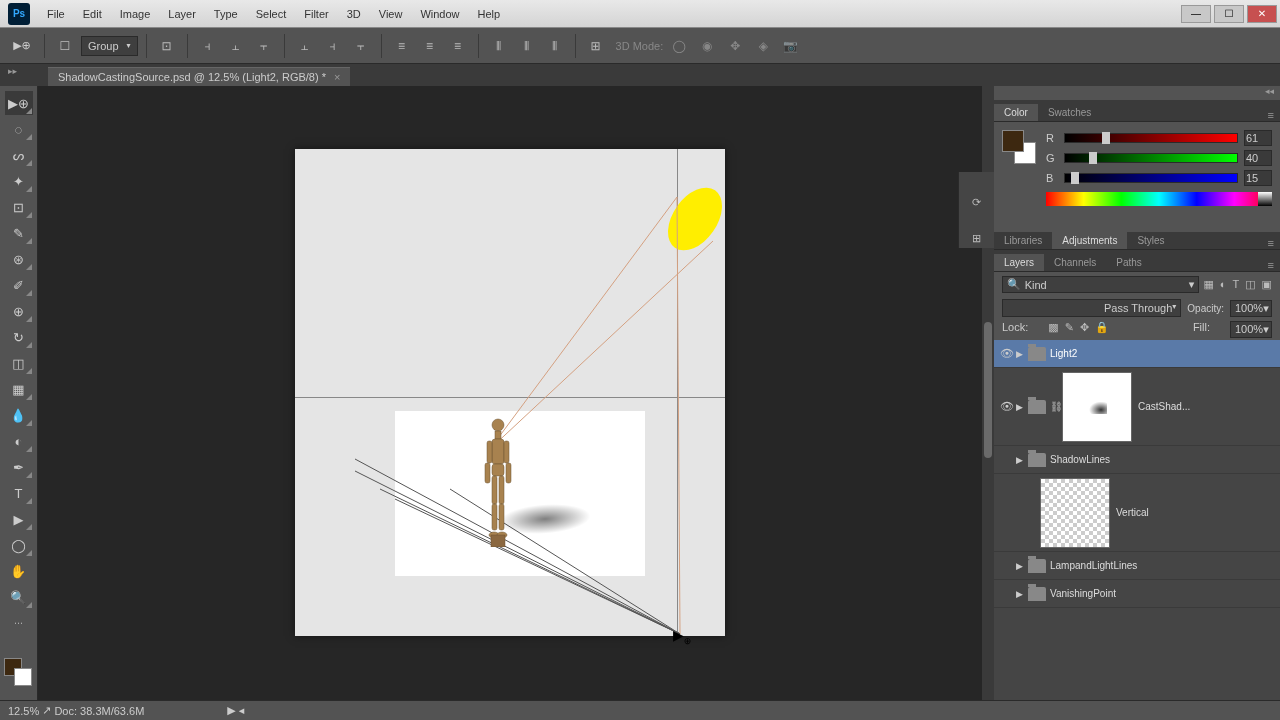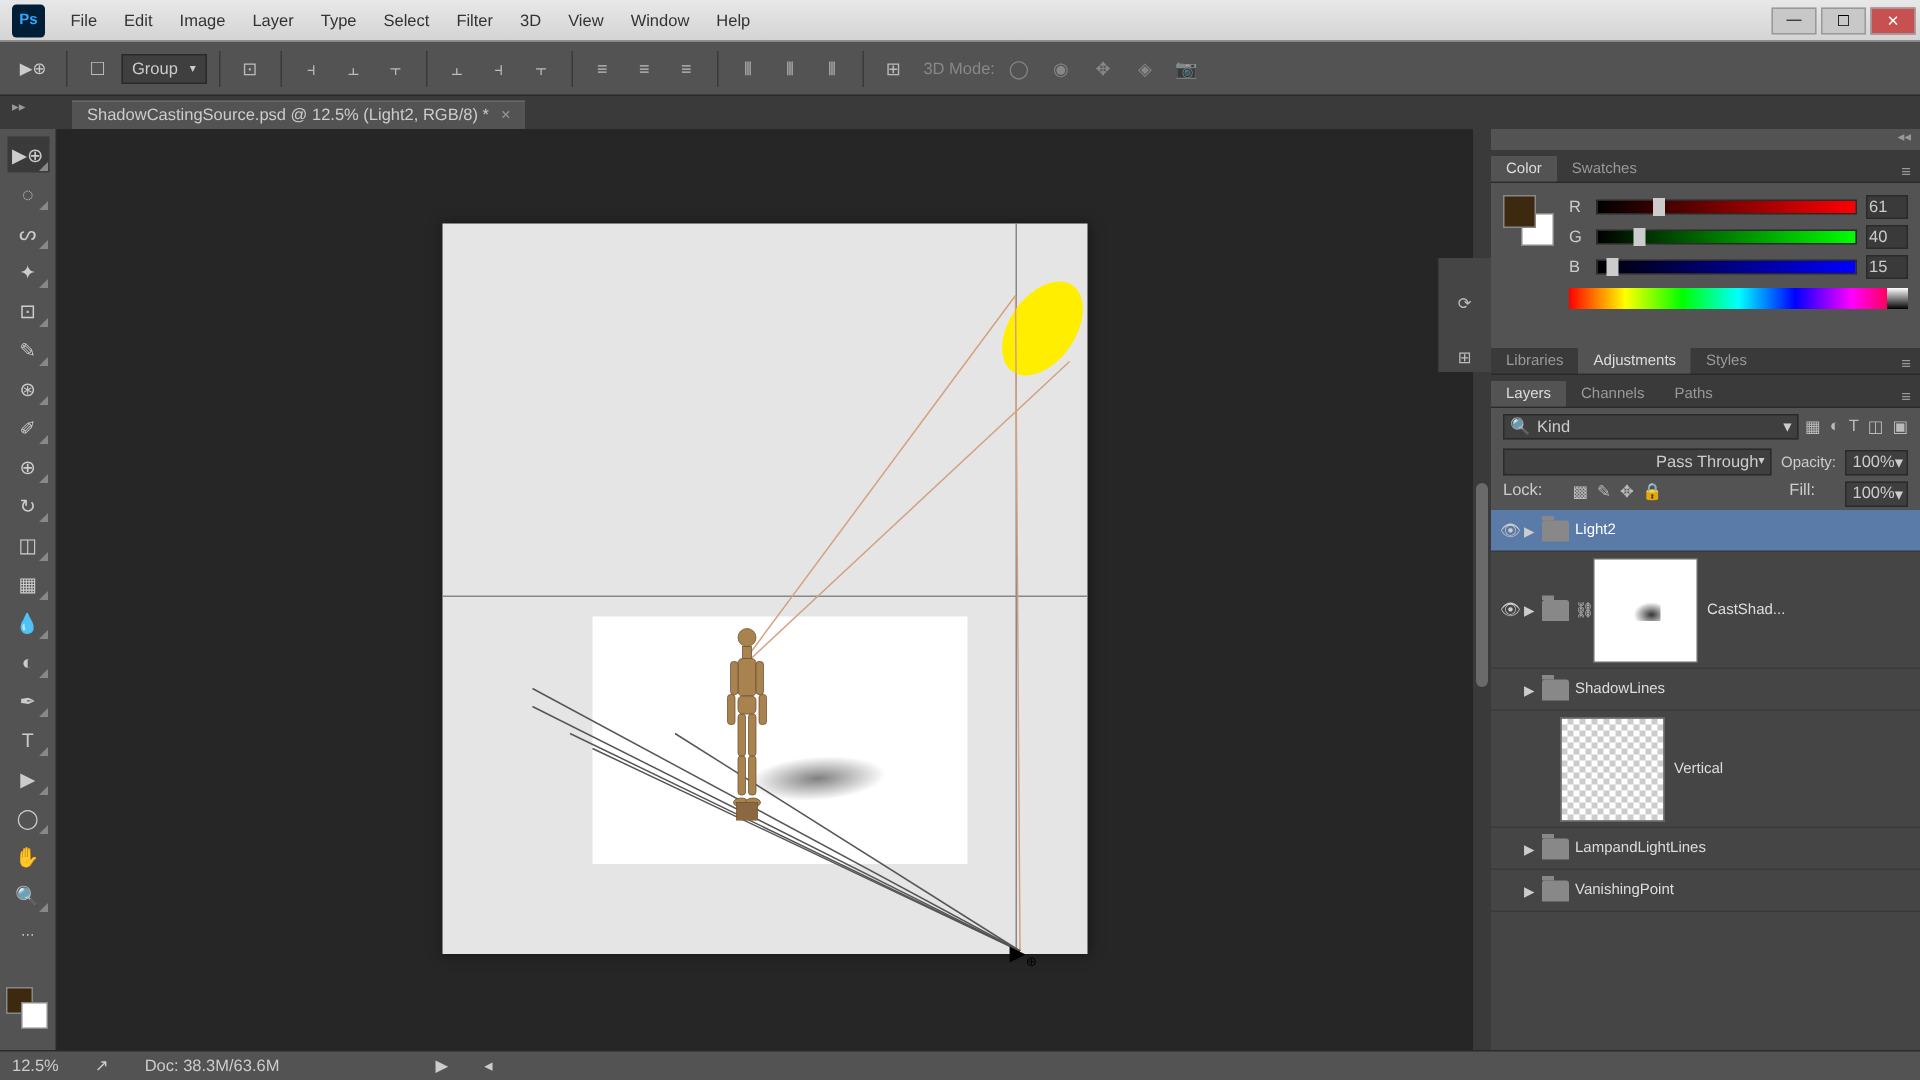--- a/index.html
+++ b/index.html
@@ -32,21 +32,21 @@
 .inner-rect{position:absolute;left:100px;top:262px;width:250px;height:165px;background:#fff}
 .guide-h{position:absolute;left:0;right:0;height:1px;background:#888}
 .guide-v{position:absolute;top:0;bottom:0;width:1px;background:#888}
 .shadow-blob{position:absolute;left:205px;top:355px;width:90px;height:30px;background:radial-gradient(ellipse,rgba(0,0,0,0.5),transparent 70%);transform:skewX(-30deg)}
 .mannequin{position:absolute;left:188px;top:268px;width:30px;height:130px}
 .mannequin svg{width:100%;height:100%}
 .scrollbar-h{position:absolute;bottom:0;left:0;right:12px;height:14px;background:#3a3a3a;display:flex;align-items:center}
 .scroll-thumb{position:absolute;left:47%;width:28%;height:8px;background:#6a6a6a;border-radius:4px;top:3px}
 .scrollbar-v{position:absolute;right:0;top:0;bottom:14px;width:12px;background:#3a3a3a}
 .scroll-thumb-v{position:absolute;top:38%;left:2px;width:8px;height:22%;background:#6a6a6a;border-radius:4px}
-.statusbar{position:absolute;bottom:0;left:0;right:0;height:20px;background:#535353;border-top:1px solid #2a2a2a;display:flex;align-items:center;padding:0 8px;color:#ccc;font-size:10px;gap:24px}
+.statusbar{position:absolute;bottom:0;left:0;right:0;height:20px;background:#535353;border-top:1px solid #2a2a2a;display:flex;align-items:center;padding:0 8px;color:#ccc;font-size:10px;gap:3px}
 .panels{width:286px;background:#535353;display:flex;flex-direction:column}
 .panel-collapse{height:14px;display:flex;justify-content:flex-end;padding-right:6px;color:#999;font-size:9px}
 .icon-strip{width:36px;position:absolute;right:286px;top:86px;background:#454545;border-left:1px solid #2a2a2a;display:flex;flex-direction:column;align-items:center;padding-top:20px;gap:16px}
 .strip-icon{width:20px;height:20px;color:#bbb;display:flex;align-items:center;justify-content:center}
 .panel-tabs{height:22px;background:#3a3a3a;display:flex;align-items:flex-end;border-bottom:1px solid #2a2a2a}
 .panel-tab{padding:3px 10px;color:#999;font-size:10px}
 .panel-tab.active{background:#535353;color:#ddd}
 .panel-menu{margin-left:auto;padding:0 6px;color:#999}
 .color-panel{padding:8px;height:110px}
 .color-swatches{float:left;width:34px;height:34px;position:relative}

